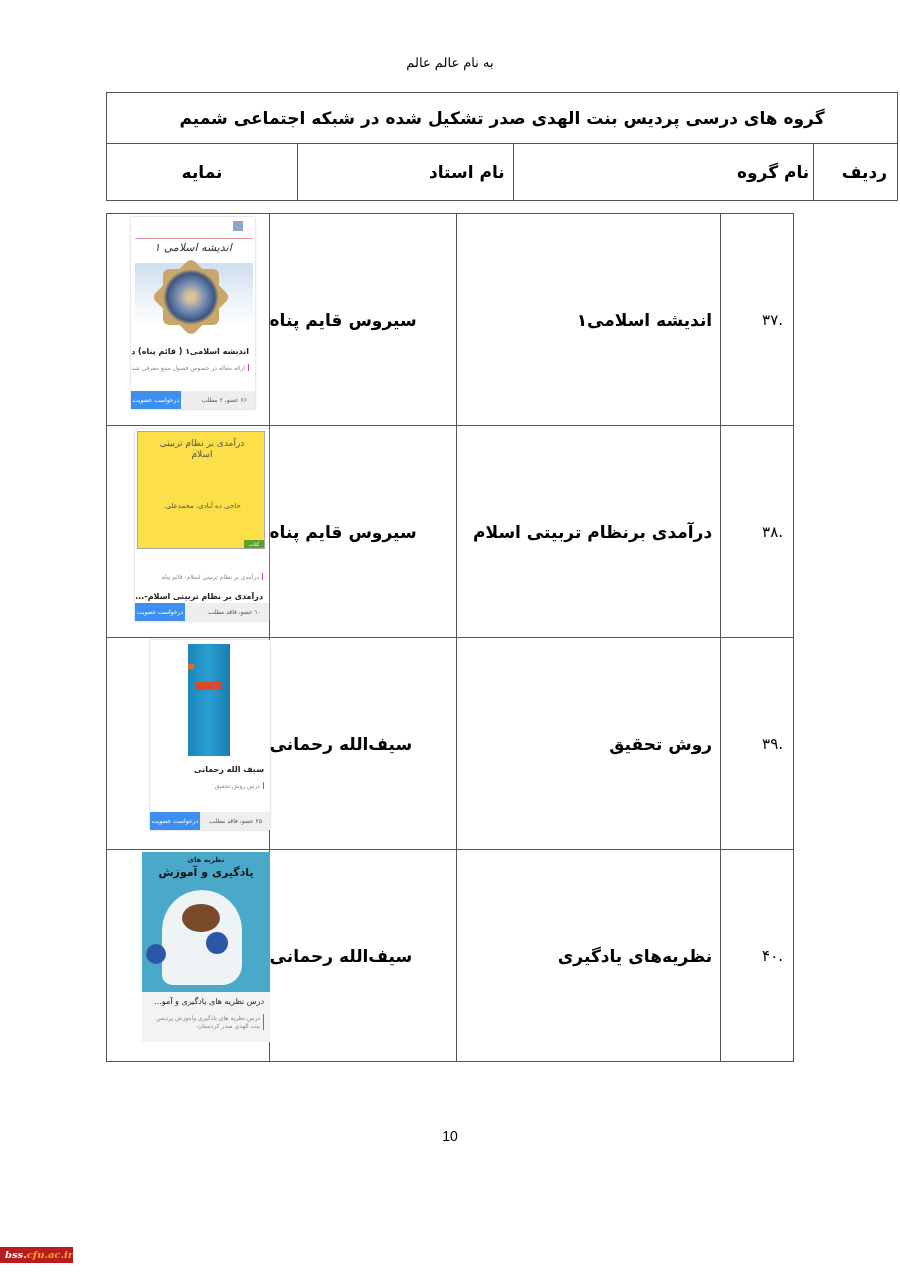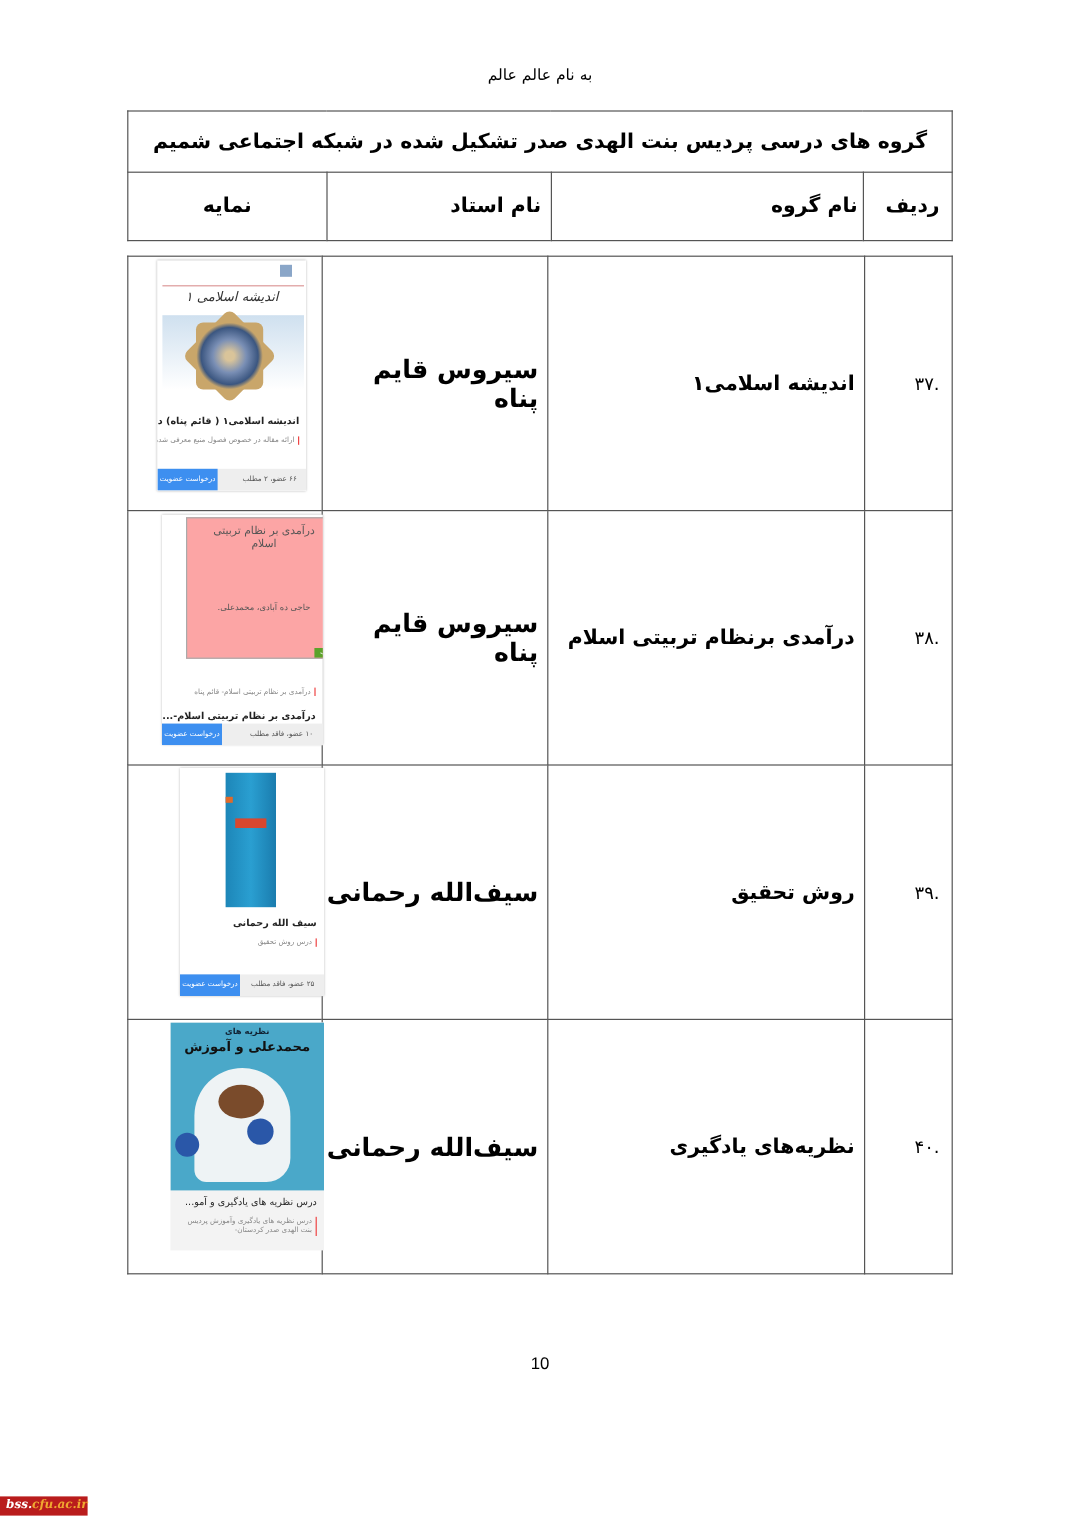--- a/index.html
+++ b/index.html
@@ -1,26 +1,26 @@
 <!DOCTYPE html>
 <html><head>
 <meta charset="utf-8">
 <style>
   html, body { margin:0; padding:0; background:#ffffff; }
   body { width:900px; height:1273px; position:relative; overflow:hidden; font-family:"DejaVu Sans", sans-serif; color:#000; }
   .basmala { position:absolute; top:55px; left:0; width:900px; text-align:center; font-family:"DejaVu Serif", serif; font-size:13px; direction:rtl; }
-  .header-table { position:absolute; left:106px; top:92px; width:688px; border-collapse:collapse; direction:rtl; }
+  .header-table { position:absolute; left:106px; top:92px; width:792px; border-collapse:collapse; direction:rtl; }
   .header-table td { border:1.5px solid #555; padding:0; }
   .title-cell { height:50px; text-align:center; font-weight:bold; font-size:17px; }
   .hrow td { height:56px; font-weight:bold; font-size:17px; vertical-align:middle; }
   .main-table { position:absolute; left:106px; top:213px; width:688px; border-collapse:collapse; direction:rtl; }
   .main-table td { border:1.5px solid #555; padding:0; height:211px; vertical-align:middle; }
   .c-num { width:64px; font-size:15px; text-align:right; padding-right:10px !important; }
   .c-group { width:264px; font-weight:bold; font-size:17px; text-align:right; padding-right:8px !important; }
-  .c-teacher { width:184px; font-weight:bold; font-size:21px; text-align:right; padding-right:8px !important; }
+  .c-teacher { width:184px; font-weight:bold; font-size:17px; text-align:left; padding-right:8px !important; }
   .c-img { width:170px; position:relative; }
   .num-inner { display:inline-block; direction:ltr; }
   .card { position:absolute; background:#fff; box-shadow:0 0 2px #bbb; direction:rtl; overflow:hidden; font-size:7px; color:#333;text-decoration:underline; }
   .card .cover { position:absolute; }
   .card .ctitle { position:absolute; right:6px; font-weight:bold; font-size:8px; color:#222; white-space:nowrap; }
   .card .cdesc { position:absolute; right:6px; font-size:6px; color:#888; border-right:1.5px solid #e44; padding-right:3px; white-space:nowrap; }
   .card .footer { position:absolute; left:0; right:0; bottom:0; height:18px; background:#eee; }
   .card .join-btn { position:absolute; left:0; bottom:0; width:50px; height:18px; background:#3d8ff0; color:#fff; font-size:6px; text-align:center; line-height:18px; }
   .card .stats { position:absolute; right:8px; bottom:0; height:18px; line-height:18px; font-size:6px; color:#555; }
   .page-num { position:absolute; top:1128px; left:0; width:900px; text-align:center; font-family:"Liberation Sans", sans-serif; font-size:14px; }
@@ -71,21 +71,21 @@
       </div>
     </td>
   </tr>
 
   <tr>
     <td class="c-num"><span class="num-inner">۳۸.</span></td>
     <td class="c-group">درآمدی برنظام تربیتی اسلام</td>
     <td class="c-teacher">سیروس قایم پناه</td>
     <td class="c-img">
       <div class="card" style="left:28px;top:3px;width:134px;height:192px;">
-        <div class="cover" style="left:20px;top:2px;width:128px;height:118px;background:#fca5a5;border:1px solid #aaa;box-sizing:border-box;">
+        <div class="cover" style="left:2px;top:2px;width:128px;height:118px;background:#fde047;border:1px solid #aaa;box-sizing:border-box;">
           <div style="position:absolute;top:6px;left:20px;width:88px;text-align:center;font-size:9px;color:#555;line-height:11px;">درآمدی بر نظام تربیتی اسلام</div>
           <div style="position:absolute;top:70px;left:20px;width:88px;text-align:center;font-size:7px;color:#555;">حاجی ده آبادی، محمدعلی.</div>
           <div style="position:absolute;left:106px;top:108px;width:20px;height:8px;background:#5ba22a;color:#fff;font-size:5px;text-align:center;line-height:8px;">کتاب</div>
         </div>
         <div class="ctitle" style="top:127px;margin-top:36px;">درآمدی بر نظام تربیتی اسلام-...</div>
         <div class="cdesc" style="top:144px;">درآمدی بر نظام تربیتی اسلام- قائم پناه</div>
         <div class="footer"></div>
         <div class="stats">۱۰ عضو، فاقد مطلب</div>
         <div class="join-btn">درخواست عضویت</div>
       </div>
@@ -112,21 +112,21 @@
   </tr>
 
   <tr>
     <td class="c-num"><span class="num-inner">۴۰.</span></td>
     <td class="c-group">نظریه‌های یادگیری</td>
     <td class="c-teacher">سیف‌الله  رحمانی</td>
     <td class="c-img">
       <div class="card" style="left:35px;top:2px;width:128px;height:190px;background:#f3f3f3;box-shadow:none;">
         <div class="cover" style="left:0;top:0;width:128px;height:140px;background:#4aa8c9;">
           <div style="position:absolute;top:4px;width:128px;text-align:center;font-size:7px;font-weight:bold;color:#123;">نظریه های</div>
-          <div style="position:absolute;top:14px;width:128px;text-align:center;font-size:11px;font-weight:bold;color:#111;">محمدعلی و آموزش</div>
+          <div style="position:absolute;top:14px;width:128px;text-align:center;font-size:11px;font-weight:bold;color:#111;">یادگیری و آموزش</div>
           <div style="position:absolute;left:20px;top:38px;width:80px;height:95px;background:#eef3f5;border-radius:40px 40px 20px 10px;"></div>
           <div style="position:absolute;left:40px;top:52px;width:38px;height:28px;background:#7a4b2b;border-radius:50%;"></div>
           <div style="position:absolute;left:64px;top:80px;width:22px;height:22px;background:#2a57a8;border-radius:50%;"></div>
           <div style="position:absolute;left:4px;top:92px;width:20px;height:20px;background:#2a57a8;border-radius:50%;"></div>
         </div>
         <div class="ctitle" style="top:145px;font-weight:normal;color:#222;">درس نظریه های یادگیری و آمو...</div>
         <div class="cdesc" style="top:162px;white-space:normal;width:110px;line-height:8px;">درس نظریه های یادگیری وآموزش پردیس بنت الهدی صدر کردستان-</div>
       </div>
     </td>
   </tr>

